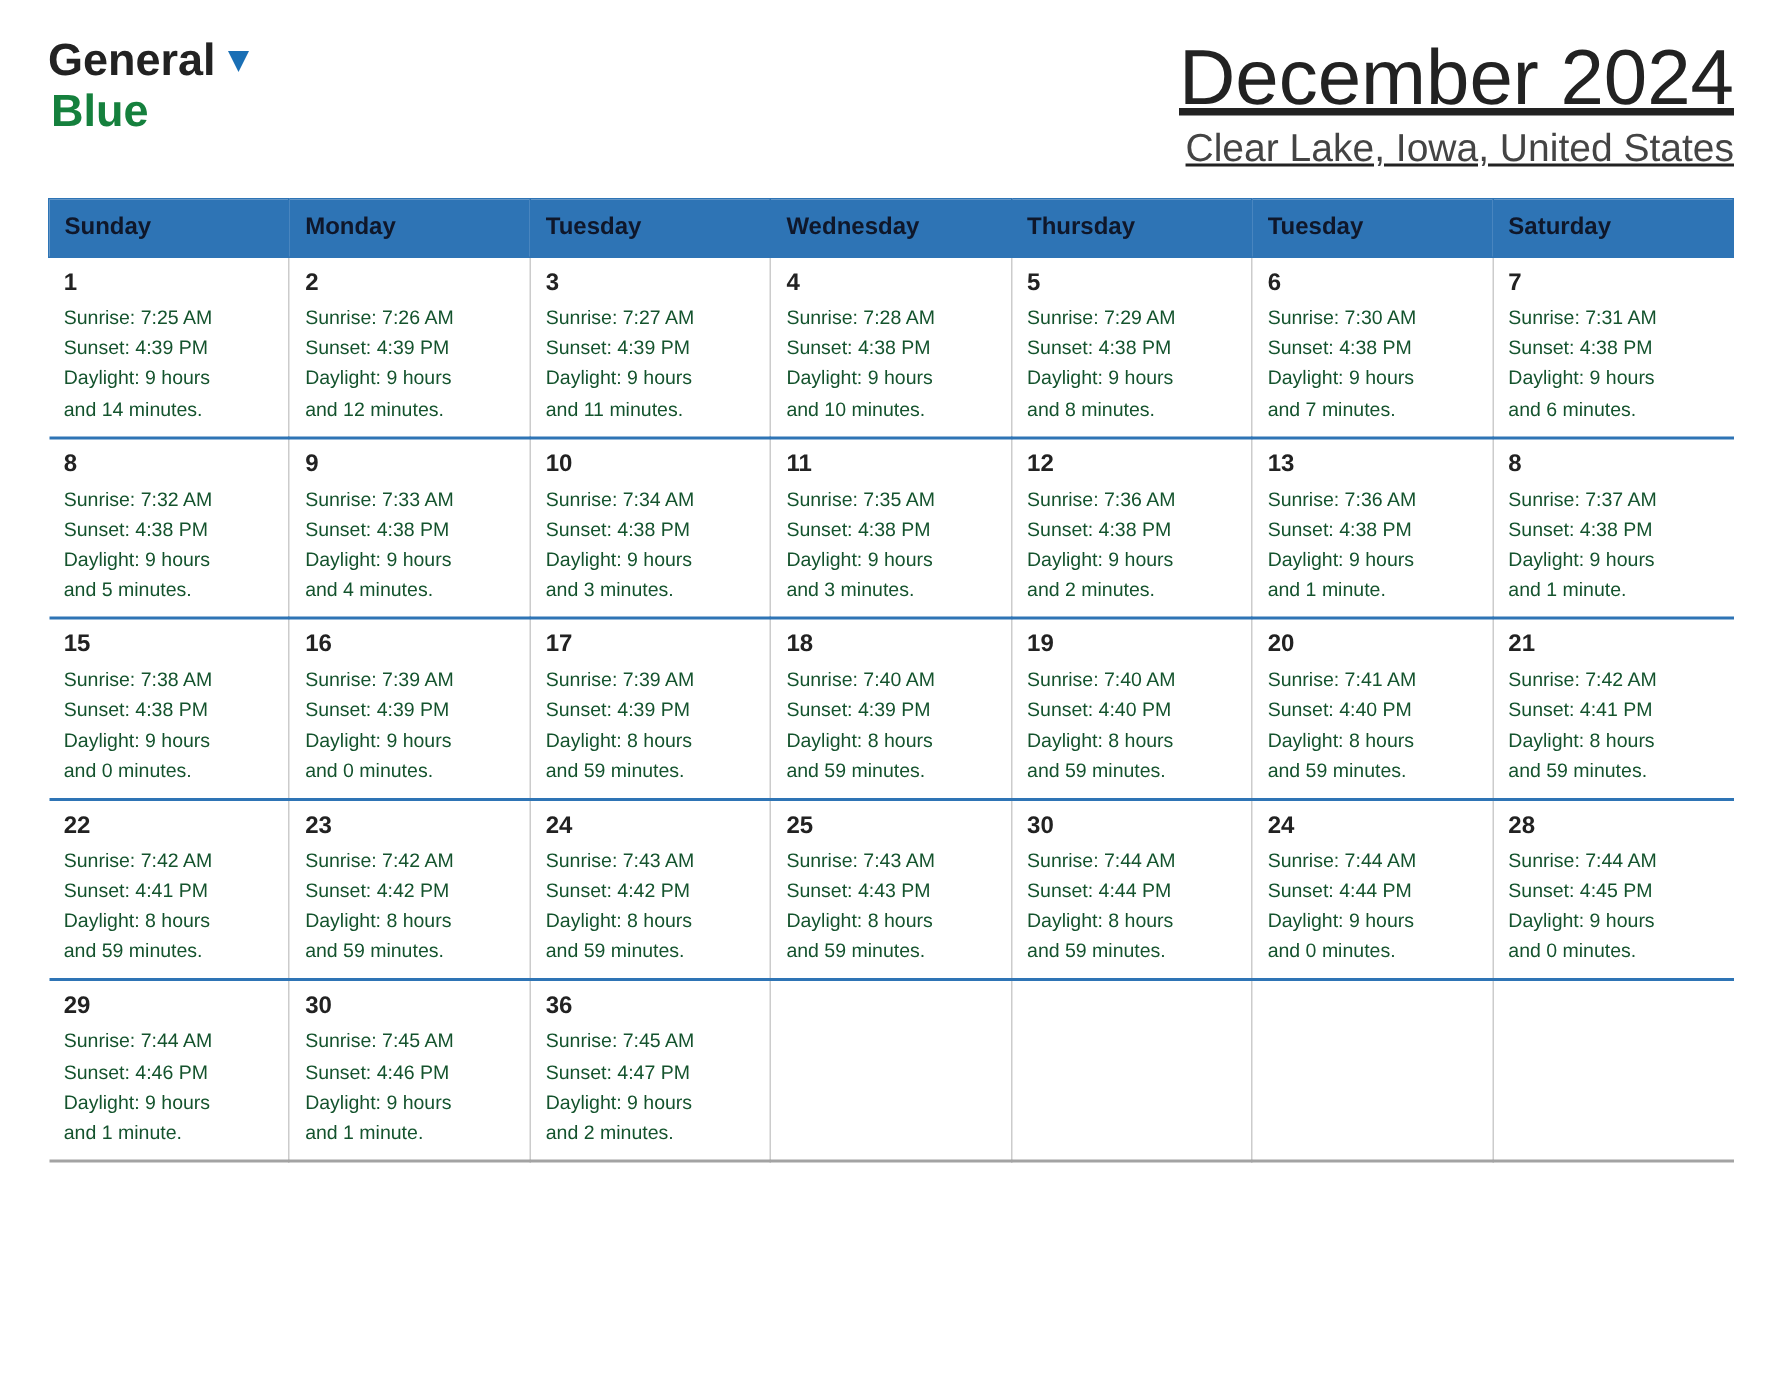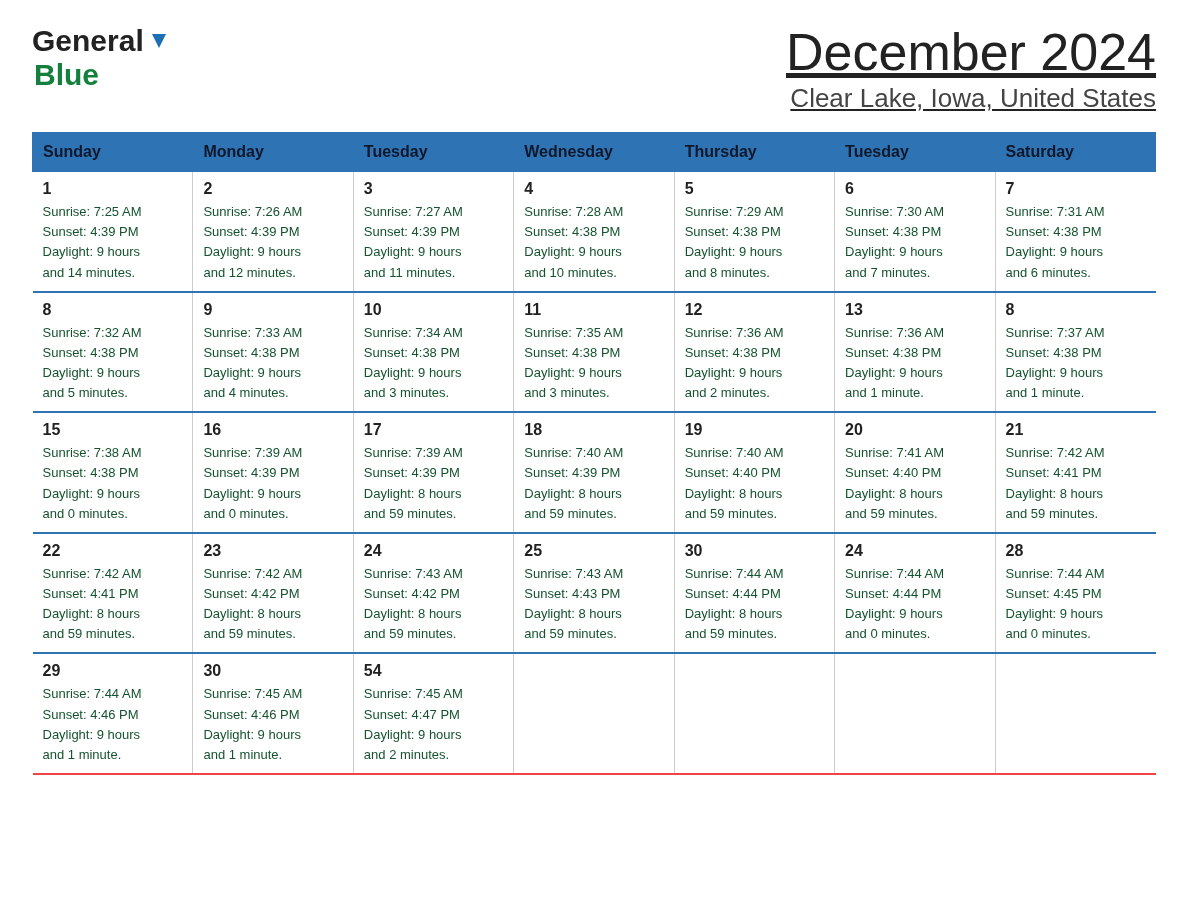--- a/index.html
+++ b/index.html
@@ -74,21 +74,21 @@
       font-weight: 600;
       margin-bottom: 4px;
       display: block;
     }
     .day-info {
       font-size: 13px;
       line-height: 1.55;
       color: #14532d;
     }
     tbody tr:last-child {
-      border-bottom: 2px solid #ef4444;
+      border-bottom: 2px solid #a3a3a3;
     }
     .empty-cell {
       background: #fff;
     }
 
     
     .logo-line1 {
       display: flex;
       align-items: center;
       font-size: 30px;
@@ -262,21 +262,21 @@
       <tr>
         <td>
           <span class="day-num">29</span>
         <div class="day-info">Sunrise: 7:44 AM<br>Sunset: 4:46 PM<br>Daylight: 9 hours<br>and 1 minute.</div>
         </td>
         <td>
           <span class="day-num">30</span>
         <div class="day-info">Sunrise: 7:45 AM<br>Sunset: 4:46 PM<br>Daylight: 9 hours<br>and 1 minute.</div>
         </td>
         <td>
-          <span class="day-num">54</span>
+          <span class="day-num">36</span>
         <div class="day-info">Sunrise: 7:45 AM<br>Sunset: 4:47 PM<br>Daylight: 9 hours<br>and 2 minutes.</div>
         </td>
         <td class="empty-cell">&nbsp;</td>
         <td class="empty-cell">&nbsp;</td>
         <td class="empty-cell">&nbsp;</td>
         <td class="empty-cell">&nbsp;</td>
       </tr>
     </tbody>
 </table>
 

